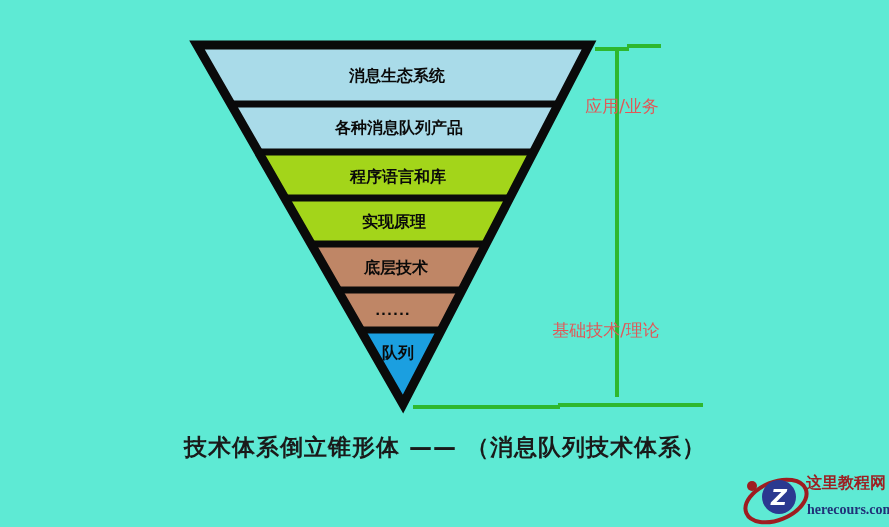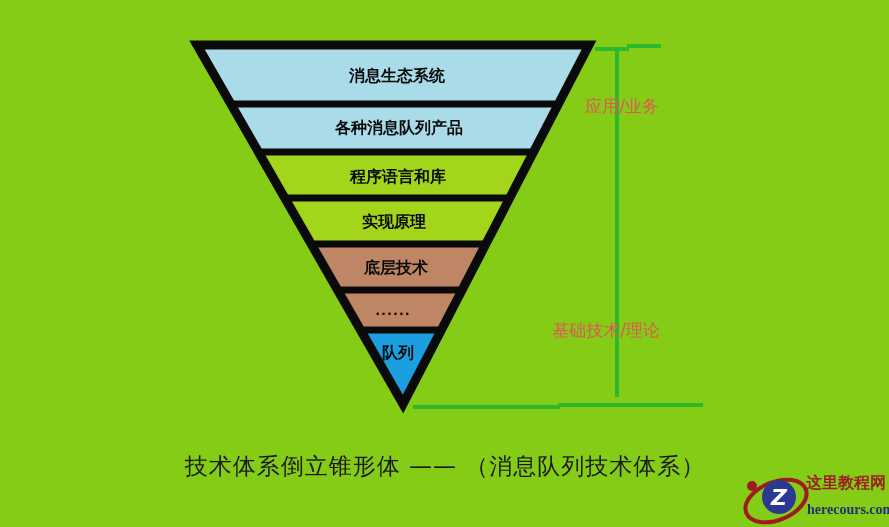--- a/index.html
+++ b/index.html
@@ -5,21 +5,21 @@
   html, body {
     margin: 0;
     padding: 0;
     background: #ffffff;
     font-family: "DejaVu Sans", "Liberation Sans", sans-serif;
   }
   .stage {
     position: relative;
     width: 889px;
     height: 527px;
-    background: #84cc16;
+    background: #5eead4;
     overflow: hidden;
   }
   .stage svg {
     position: absolute;
     left: 0;
     top: 0;
   }
   .layer-label {
     font-family: "DejaVu Sans", "Liberation Sans", sans-serif;
     font-weight: bold;
@@ -31,25 +31,25 @@
     letter-spacing: 1px;
   }
   .annotation-label {
     font-family: "DejaVu Sans", "Liberation Sans", sans-serif;
     font-size: 17px;
     fill: #e05858;
   }
   .caption {
     position: absolute;
     left: 150px;
-    top: 451px;
+    top: 432px;
     width: 590px;
     text-align: center;
     font-size: 23px;
-    font-weight: normal;
+    font-weight: bold;
     color: #1a1a1a;
     letter-spacing: 1px;
     white-space: nowrap;
   }
   .logo-name {
     position: absolute;
     left: 806px;
     top: 473px;
     font-size: 16px;
     font-weight: bold;

